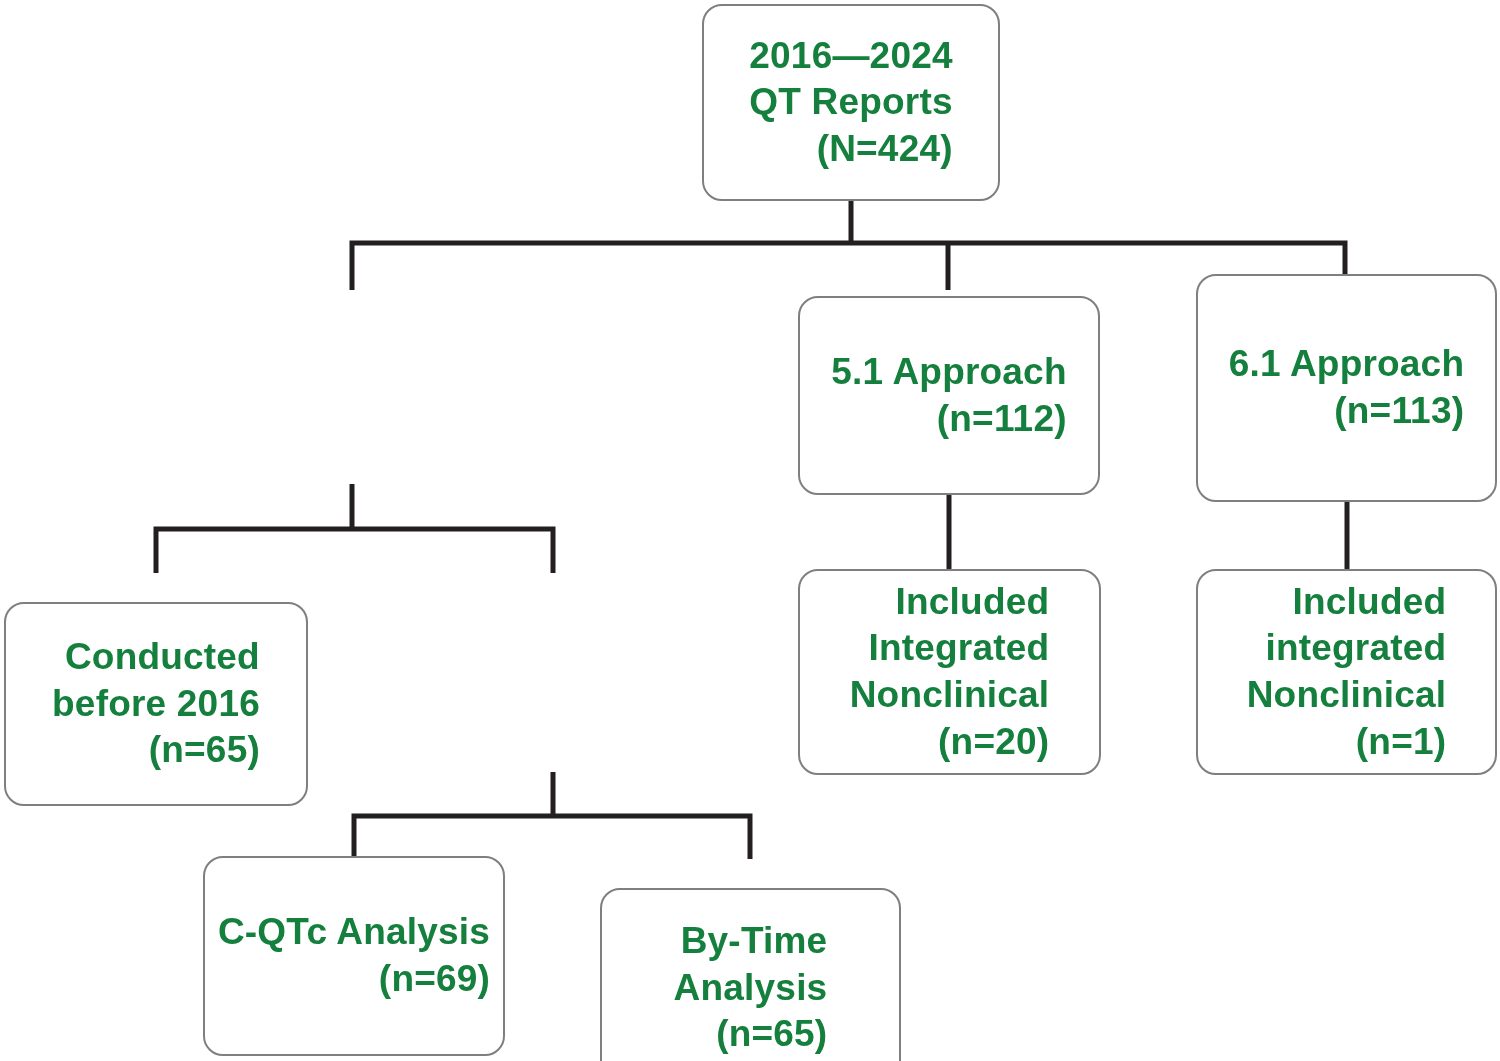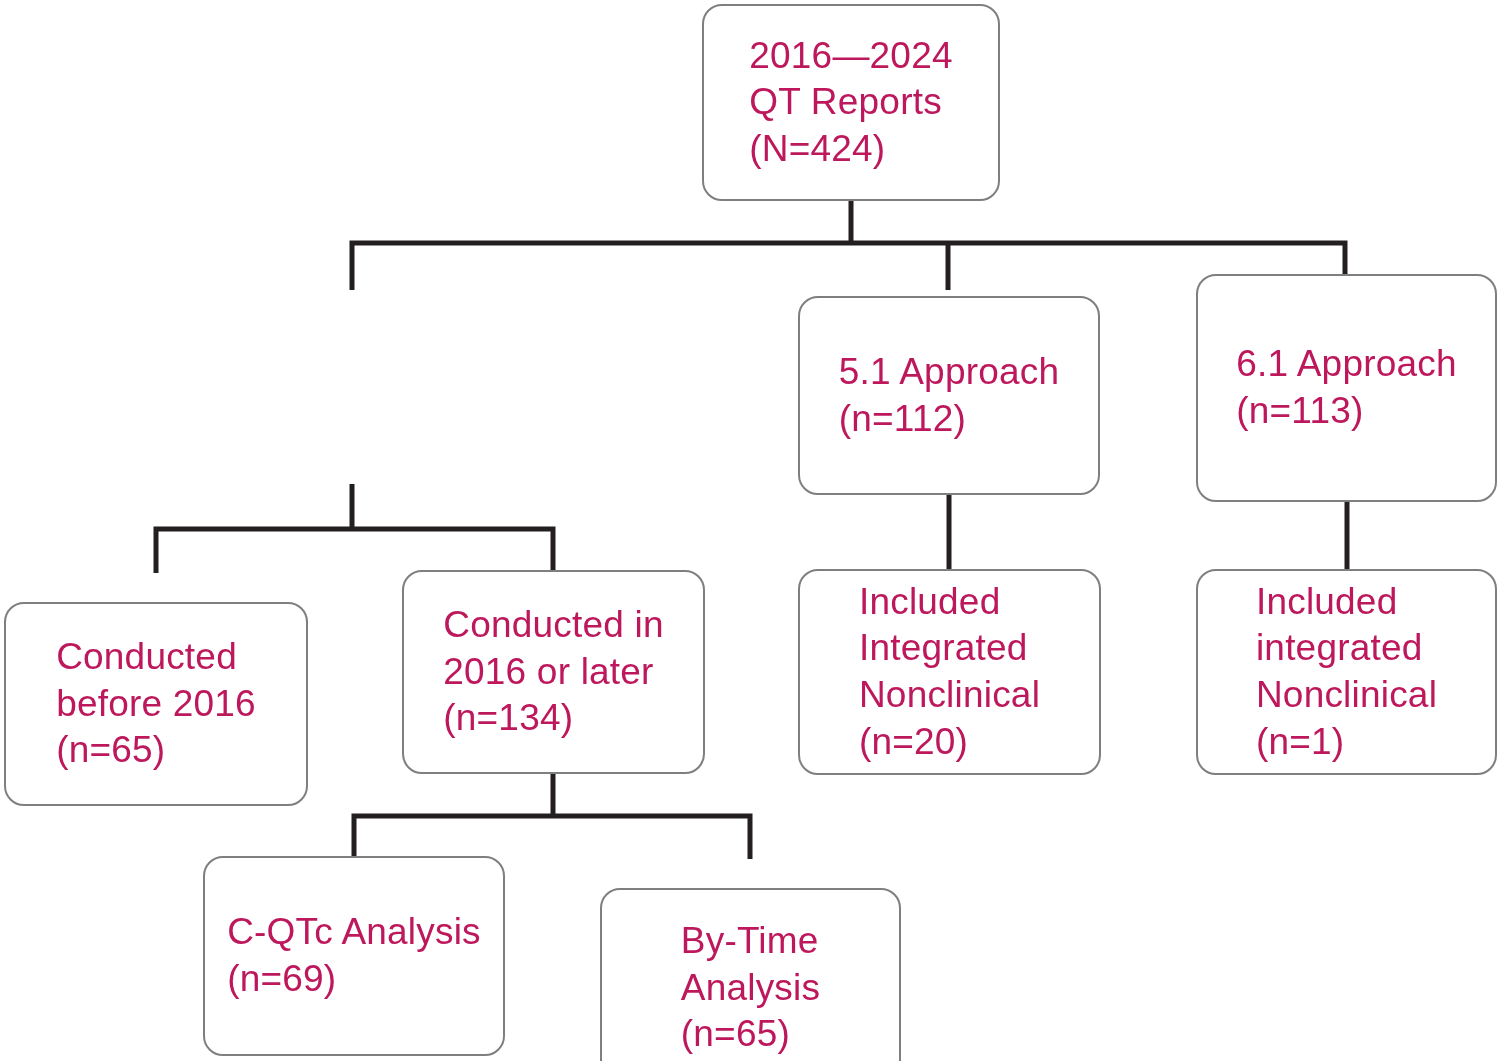--- a/index.html
+++ b/index.html
@@ -23,25 +23,25 @@
   }
   .node {
     position: absolute;
     box-sizing: border-box;
     background: #ffffff;
     border: 2px solid #7f7f7f;
     border-radius: 20px;
     display: flex;
     align-items: center;
     justify-content: center;
-    text-align: left;
+    text-align: right;
     font-size: 37px;
     line-height: 1.26;
-    font-weight: 400;
-    color: #be185d;
+    font-weight: 700;
+    color: #15803d;
     white-space: pre-line;
     letter-spacing: 0.2px;
   }
   
   .n-root    { left: 702px;  top: 4px;   width: 298px; height: 197px; }
   .n-tqt     { left: 200px;  top: 287px; width: 304px; height: 199px; }
   .n-a51     { left: 798px;  top: 296px; width: 302px; height: 199px; }
   .n-a61     { left: 1196px; top: 274px; width: 301px; height: 228px; }
   .n-before  { left: 4px;    top: 602px; width: 304px; height: 204px; }
   .n-later   { left: 402px;  top: 570px; width: 303px; height: 204px; }
@@ -75,23 +75,20 @@
   <div class="node n-a51">5.1 Approach
 (n=112)</div>
 
   <div class="node n-a61">6.1 Approach
 (n=113)</div>
 
   <div class="node n-before">Conducted
 before 2016
 (n=65)</div>
 
-  <div class="node n-later">Conducted in
-2016 or later
-(n=134)</div>
 
   <div class="node n-inc51">Included
 Integrated
 Nonclinical
 (n=20)</div>
 
   <div class="node n-inc61">Included
 integrated
 Nonclinical
 (n=1)</div>

